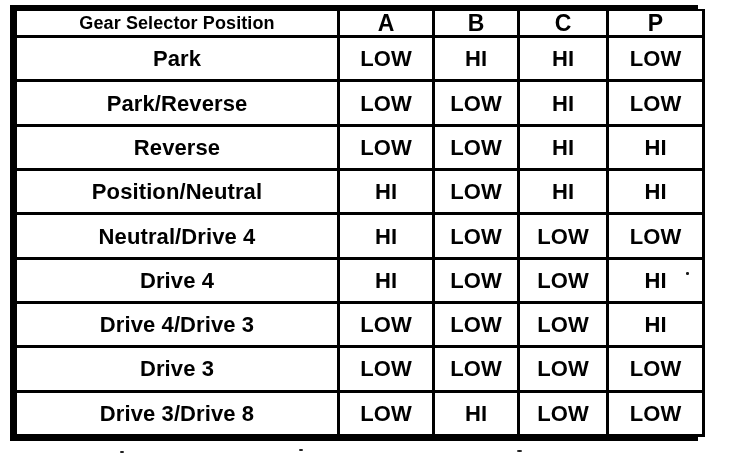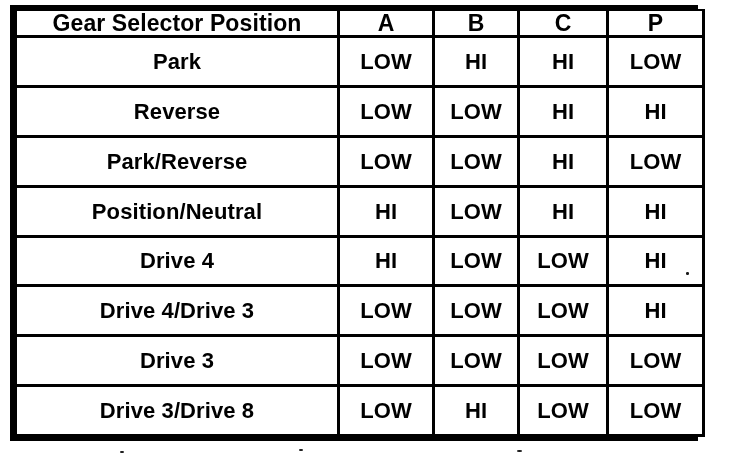--- a/index.html
+++ b/index.html
@@ -62,21 +62,21 @@
   col.c-b     { width: 85px; }
   col.c-c     { width: 89px; }
   col.c-p     { width: 96px; }
 
   
   tr.header-row th {
     font-weight: bold;
     border-top-width: 2px;
   }
   th.hdr-label {
-    font-size: 23px;
+    font-size: 18px;
     letter-spacing: 0.2px;
   }
   th.hdr-col {
     font-size: 23px;
   }
 
   
   tr.data-row td {
     font-weight: bold;
     font-size: 22px;
@@ -121,39 +121,46 @@
       </thead>
       <tbody>
         <tr class="data-row">
           <td class="cell-label">Park</td>
           <td class="cell-value">LOW</td>
           <td class="cell-value">HI</td>
           <td class="cell-value">HI</td>
           <td class="cell-value">LOW</td>
         </tr>
         <tr class="data-row">
+          <td class="cell-label">Park/Reverse</td>
+          <td class="cell-value">LOW</td>
+          <td class="cell-value">LOW</td>
+          <td class="cell-value">HI</td>
+          <td class="cell-value">LOW</td>
+        </tr>
+        <tr class="data-row">
           <td class="cell-label">Reverse</td>
           <td class="cell-value">LOW</td>
           <td class="cell-value">LOW</td>
           <td class="cell-value">HI</td>
           <td class="cell-value">HI</td>
         </tr>
         <tr class="data-row">
-          <td class="cell-label">Park/Reverse</td>
-          <td class="cell-value">LOW</td>
-          <td class="cell-value">LOW</td>
-          <td class="cell-value">HI</td>
-          <td class="cell-value">LOW</td>
-        </tr>
-        <tr class="data-row">
           <td class="cell-label">Position/Neutral</td>
           <td class="cell-value">HI</td>
           <td class="cell-value">LOW</td>
           <td class="cell-value">HI</td>
           <td class="cell-value">HI</td>
+        </tr>
+        <tr class="data-row">
+          <td class="cell-label">Neutral/Drive 4</td>
+          <td class="cell-value">HI</td>
+          <td class="cell-value">LOW</td>
+          <td class="cell-value">LOW</td>
+          <td class="cell-value">LOW</td>
         </tr>
         <tr class="data-row">
           <td class="cell-label">Drive 4</td>
           <td class="cell-value">HI</td>
           <td class="cell-value">LOW</td>
           <td class="cell-value">LOW</td>
           <td class="cell-value">HI</td>
         </tr>
         <tr class="data-row">
           <td class="cell-label">Drive 4/Drive 3</td>

